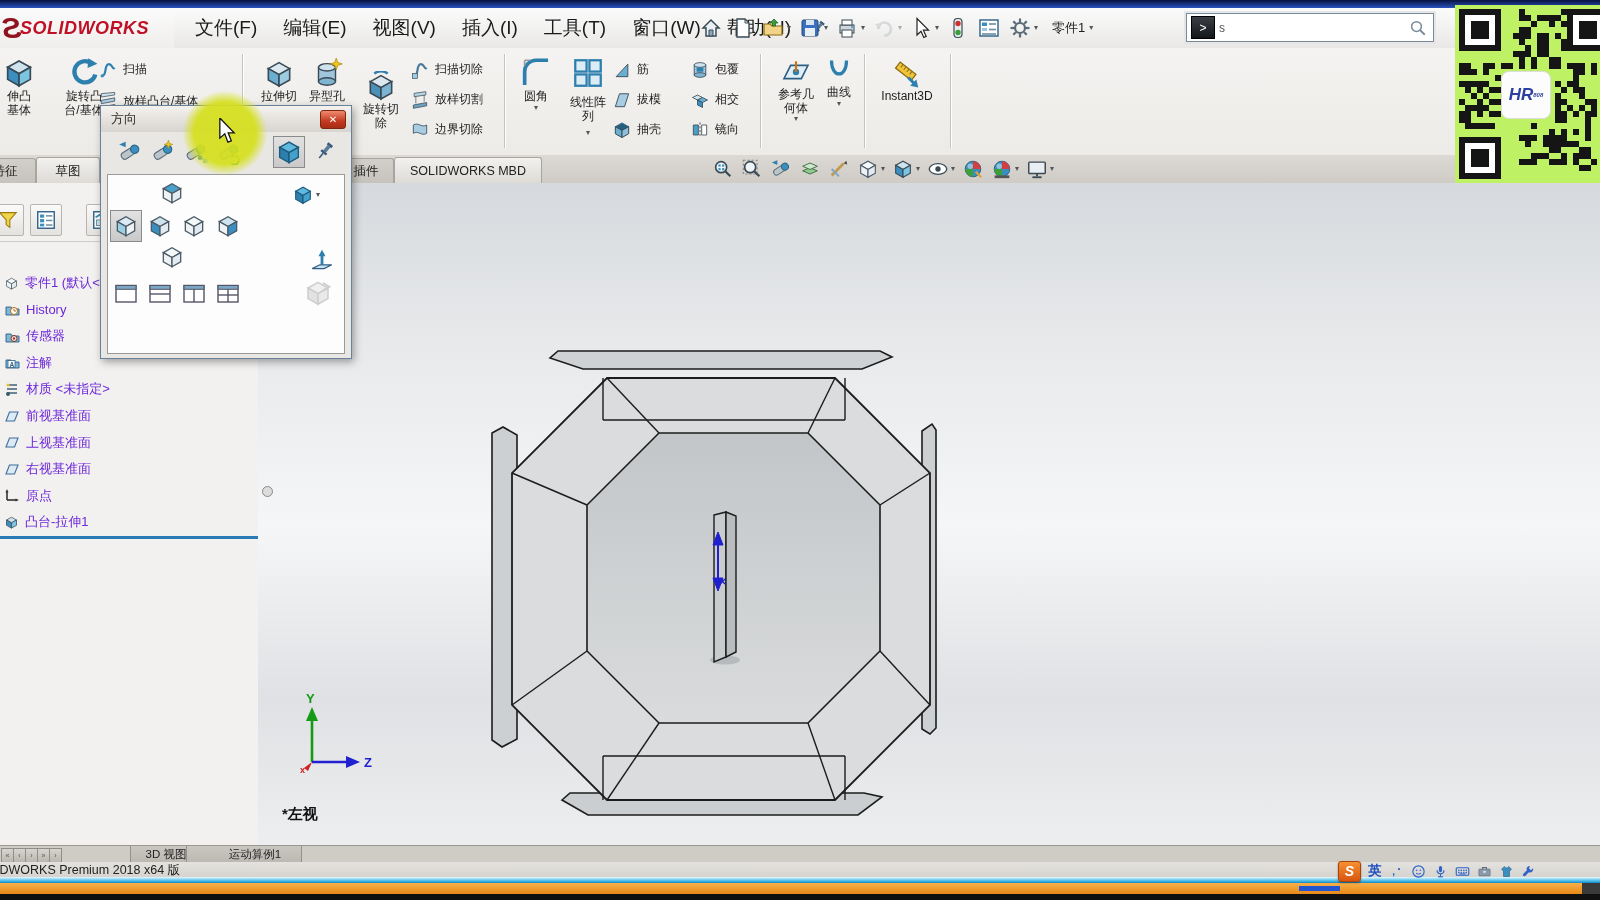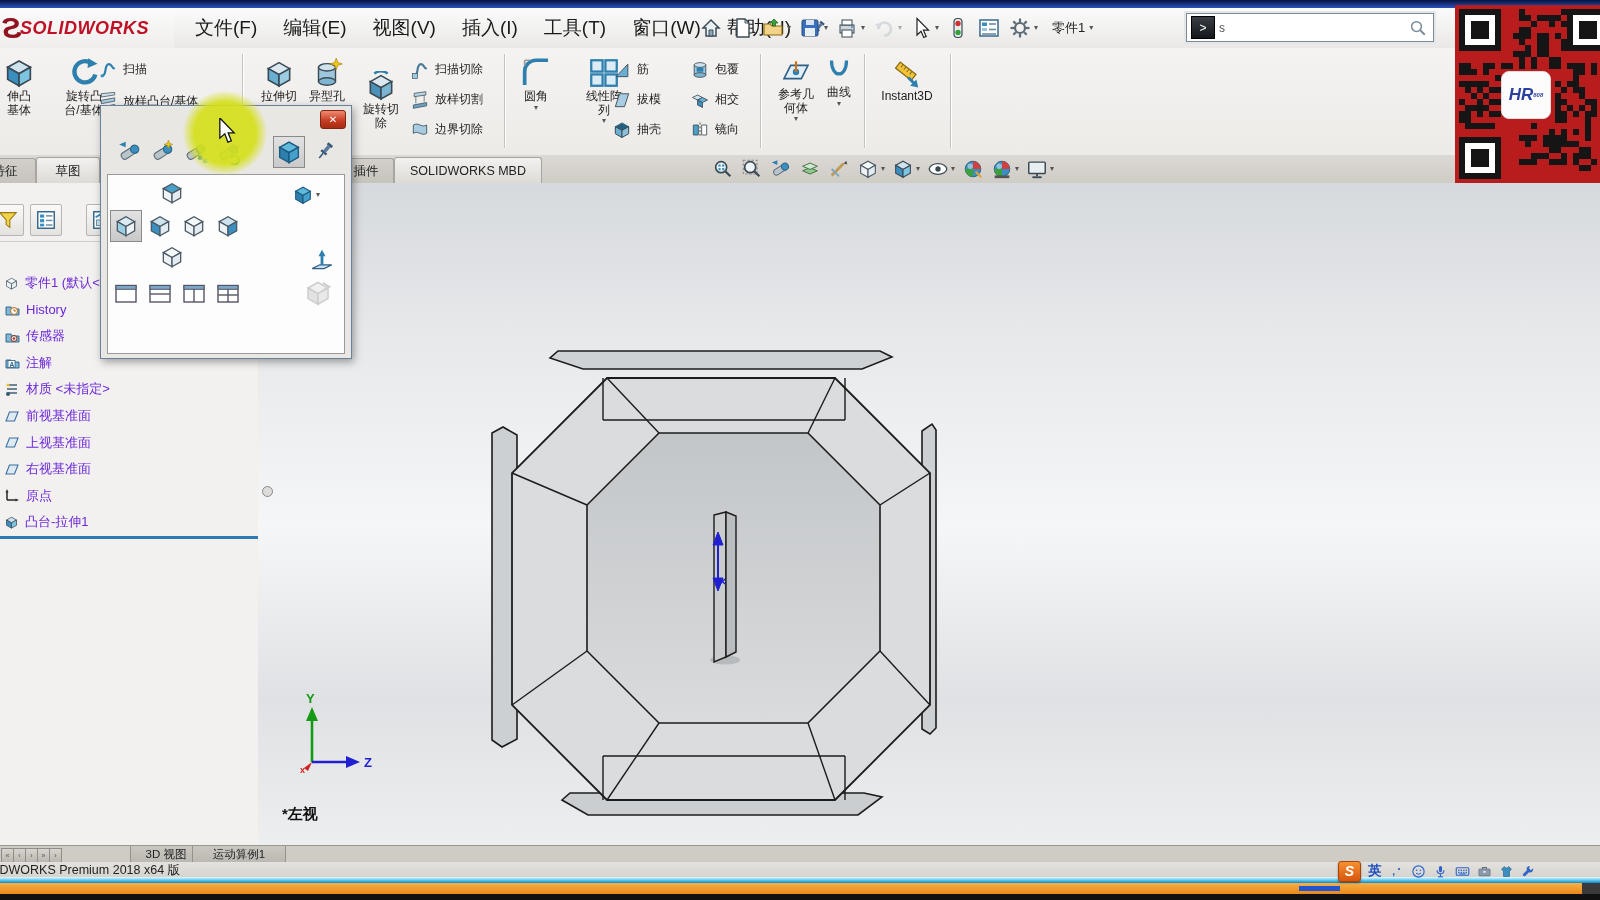--- a/index.html
+++ b/index.html
@@ -68,21 +68,21 @@
   .selbox{border:1px solid #8a8a8a;background:linear-gradient(#e2e2e2,#c9c9c9);}
   .dlg-content{position:absolute;left:6px;top:68px;width:236px;height:178px;background:#fdfdfd;border:1px solid #9a9a9a;}
   .dcell{position:absolute;display:flex;align-items:center;justify-content:center;}
 
   
   .marker{left:183px;top:91px;width:84px;height:84px;border-radius:50%;z-index:60;
     background:radial-gradient(circle,rgba(213,224,28,.92) 0 52%,rgba(213,224,28,0) 72%);}
   .cursor{left:216px;top:118px;z-index:61;}
 
   
-  .qr{left:1455px;top:5px;width:145px;height:178px;background:#b91c1c;z-index:70;}
+  .qr{left:1455px;top:5px;width:145px;height:178px;background:#bef264;z-index:70;}
   .qr-logo{position:absolute;left:46px;top:66px;width:48px;height:46px;background:#fcfcfc;border:1px solid #ddd;border-radius:8px;display:flex;align-items:center;justify-content:center;font-style:italic;font-weight:bold;font-size:17px;color:#2b3f9e;}
   .qr-logo small{font-size:6px;color:#2b3f9e;}
 
   
   .btabs{left:0;top:845px;width:1600px;height:17px;background:#cfccc6;border-top:1px solid #9a978f;}
   .bnav{position:absolute;top:2px;width:11px;height:13px;background:linear-gradient(#d8d5cf,#bab7b1);border:1px solid #908d87;color:#555;font-size:7px;display:flex;align-items:center;justify-content:center;}
   .btab{position:absolute;top:0;height:16px;display:flex;align-items:center;justify-content:center;font-size:11.5px;color:#222;background:linear-gradient(#cac7c1,#bcb9b3);border:1px solid #95928c;border-top:none;}
   .btab.active{background:#f4f3f1;font-weight:bold;}
   .statusbar{left:0;top:862px;width:1600px;height:16px;background:linear-gradient(#e4e2de,#d6d3cf);font-size:12.5px;color:#222;display:flex;align-items:center;}
   .status-text{margin-left:-4px;}
@@ -306,21 +306,21 @@
       <div class="rb-label">边界切除</div>
     </div>
     <div class="rb rb-big" style="left: 508px; top: 8px; width: 56px;">
       <svg width="34" height="34" viewBox="0 0 24 24">
         <path d="M4,20.5 L4,11 A8,8 0 0 1 12,3 L20.5,3" fill="none" stroke="#2d7fae" stroke-width="2.6"></path>
         <path d="M4,3 L8,3 M4,3 L4,7" stroke="#999" stroke-width="1.2"></path>
       </svg>
       <div class="rb-label">圆角</div>
       <span class="caret">▾</span>
     </div>
-    <div class="rb rb-big" style="left: 572px; top: 8px; width: 64px;">
+    <div class="rb rb-big" style="left: 556px; top: 8px; width: 64px; gap: 6px;">
       <svg width="34" height="34" viewBox="0 0 24 24">
         <rect x="3" y="3" width="8" height="8" fill="#dcecf5" stroke="#2d7fae" stroke-width="1.6"></rect>
         <rect x="13" y="3" width="8" height="8" fill="#dcecf5" stroke="#2d7fae" stroke-width="1.6"></rect>
         <rect x="3" y="13" width="8" height="8" fill="#dcecf5" stroke="#2d7fae" stroke-width="1.6"></rect>
         <rect x="13" y="13" width="8" height="8" fill="#dcecf5" stroke="#2d7fae" stroke-width="1.6"></rect>
       </svg>
       <div class="rb-label">线性阵
 列</div>
       <span class="caret">▾</span>
     </div>
@@ -698,20 +698,23 @@
       <polygon points="54,579 46,585 50,588" fill="#d02020"></polygon>
       <text x="48" y="520" font-size="13" font-weight="bold" fill="#149a14">Y</text>
       <text x="106" y="584" font-size="13" font-weight="bold" fill="#2020d0">Z</text>
       <text x="42" y="590" font-size="9" font-weight="bold" fill="#d02020">x</text>
     </g>
   </svg>
   <div class="viewlabel">*左视</div>
 </div>
 
 <div class="abs dialog">
+  <div class="dlg-title">
+    <span class="dlg-title-text">方向</span>
+  </div>
   <div class="dlg-close">✕</div>
   <div class="dlg-tools" id="dlgtools">
       <div class="dlg-tb" style="left: 16px;">
         <svg width="26" height="26" viewBox="0 0 24 24">
           <g transform="rotate(-33 12 12)">
             <rect x="3" y="9" width="13" height="6.5" rx="3" fill="#b9c4cb" stroke="#5a6a75"></rect>
             <circle cx="17" cy="12.2" r="3.8" fill="#3b8fc0" stroke="#26607f"></circle>
           </g>
           <path d="M2,5 L8,2.5 L8,7.5Z" fill="#2d7fae"></path>
         </svg>
@@ -1044,21 +1047,21 @@
 </div>
 
 <div class="abs btabs" id="btabs">
     <div class="bnav" style="left: 1px;">«</div>
     <div class="bnav" style="left: 13px;">‹</div>
     <div class="bnav" style="left: 25px;">›</div>
     <div class="bnav" style="left: 37px;">»</div>
     <div class="bnav" style="left: 49px;">›</div>
     <div class="btab active" style="left: 84px; width: 56px; margin-left: 48px;">模型</div>
     <div class="btab" style="left: 130px; width: 70px;">3D 视图</div>
-    <div class="btab" style="left: 192px; width: 92px;">运动算例1</div>
+    <div class="btab" style="left: 186px; width: 92px; padding-left: 22px;">运动算例1</div>
   </div>
 <div class="abs statusbar">
   <span class="status-text">IDWORKS Premium 2018 x64 版</span>
 </div>
 <div class="abs ime" id="ime">
     <div class="ime-s">S</div>
     <span class="ime-lang">英</span>
     <span class="ime-ic">
       <svg width="15" height="15" viewBox="0 0 24 24">
         <text x="5" y="17" font-size="16" font-weight="bold" fill="#2f63c8">,</text>

